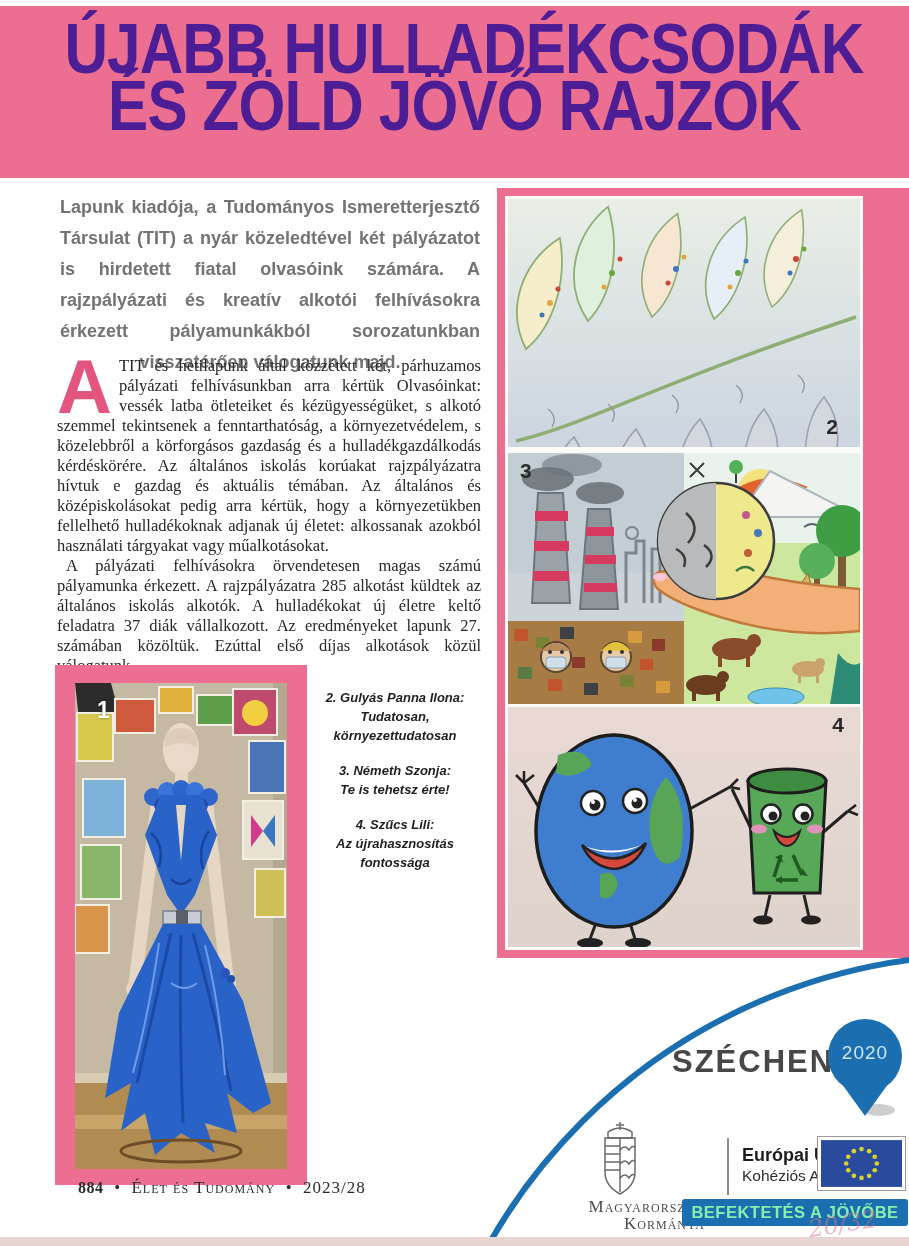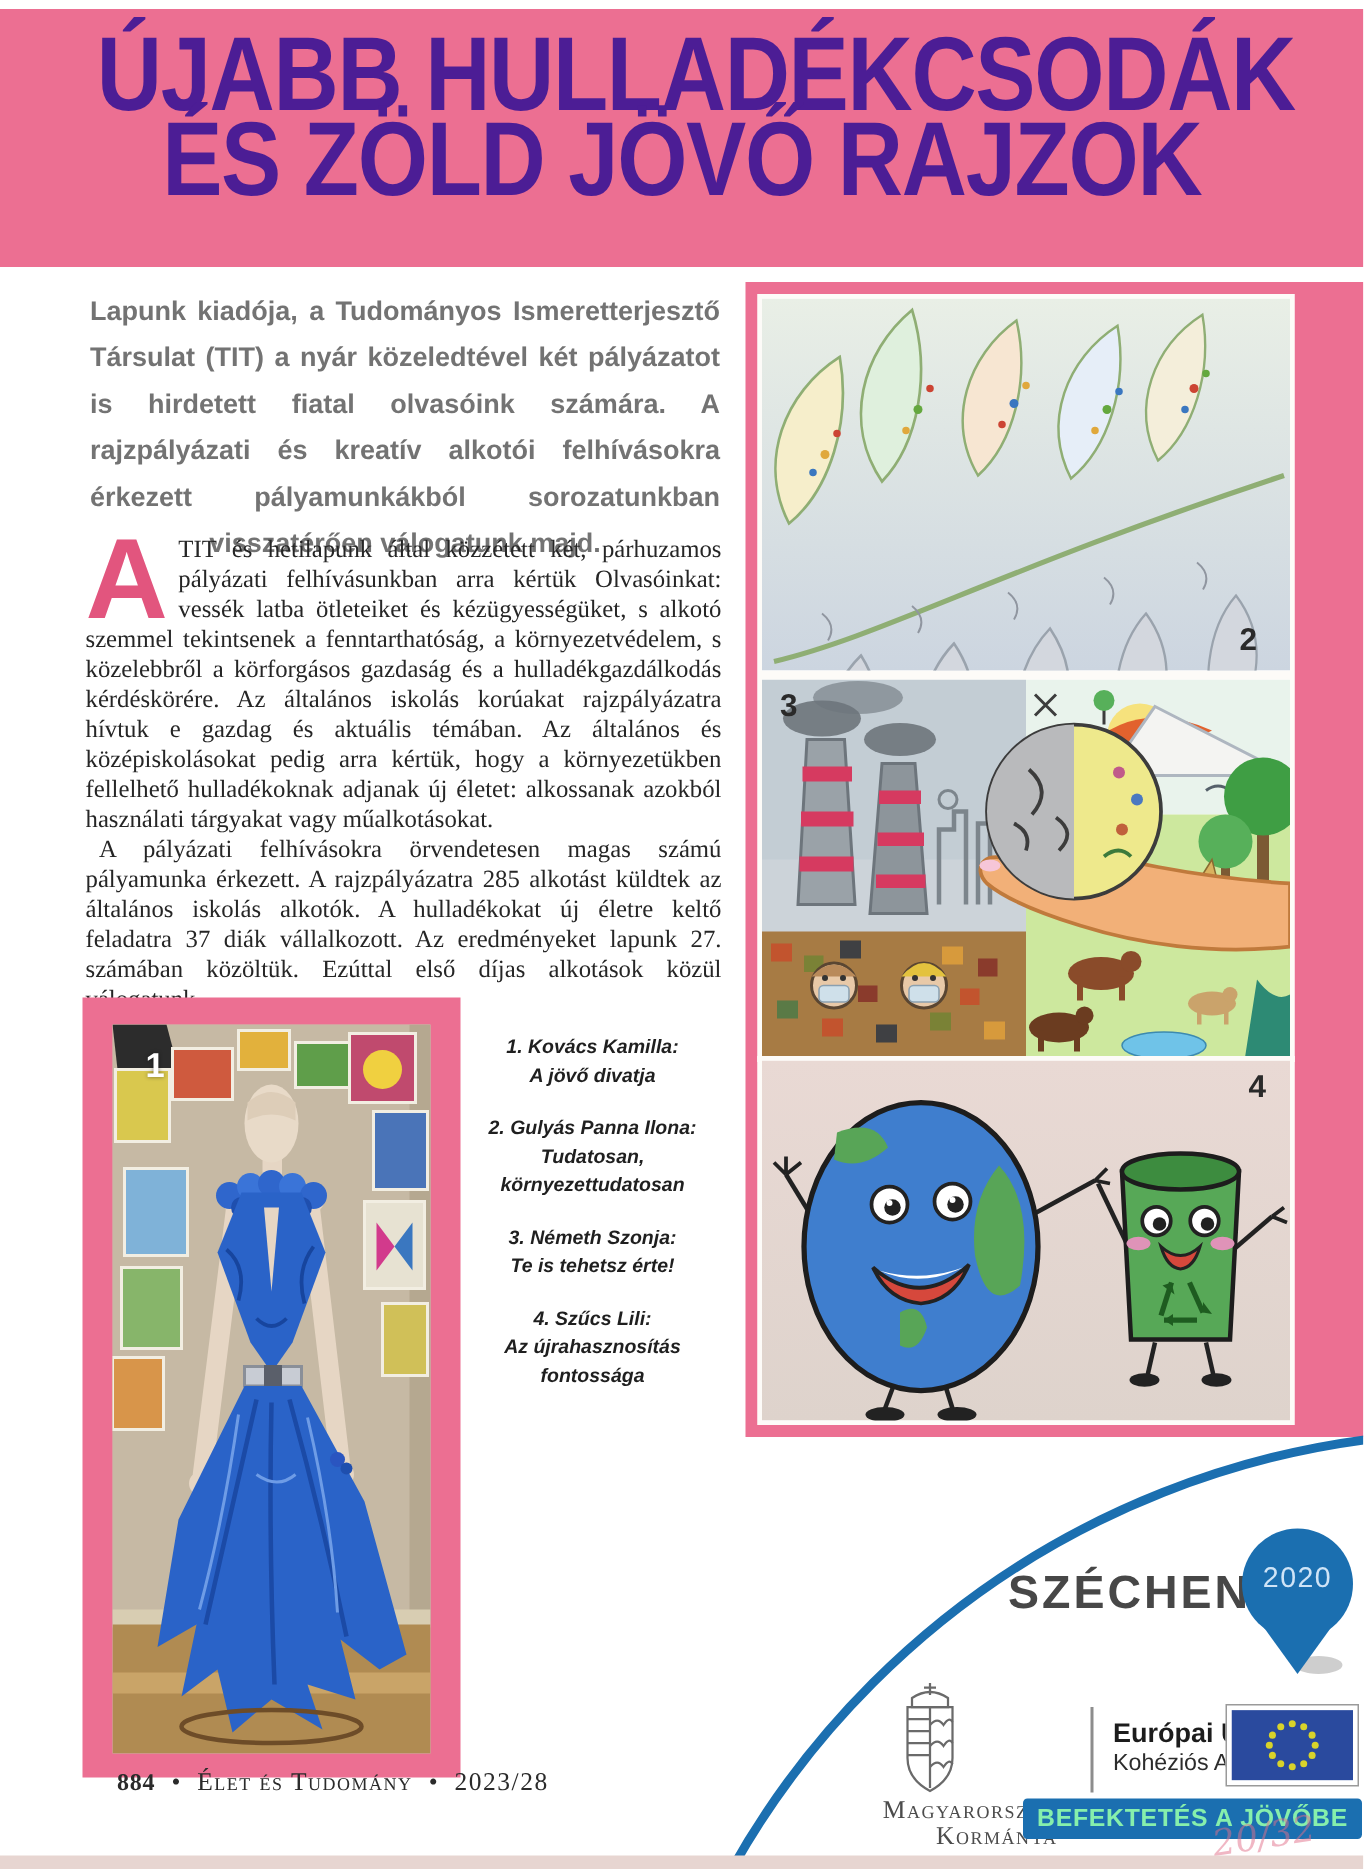--- a/index.html
+++ b/index.html
@@ -166,24 +166,20 @@
           <circle cx="150" cy="290" r="5" fill="#2a55c0"></circle>
             <circle cx="156" cy="296" r="4" fill="#1f4fae"></circle>
         </g>
         <ellipse cx="106" cy="468" rx="60" ry="11" fill="none" stroke="#6d4c28" stroke-width="3"></ellipse>
       </svg>
       <span class="fig-num fn1">1</span>
     </div>
   </figure>
 
   <div class="captions">
-    <div class="cap">
-      <div>1. Kovács Kamilla:</div>
-      <div>A jövő divatja</div>
-    </div>
     <div class="cap">
       <div>2. Gulyás Panna Ilona:</div>
       <div>Tudatosan, környezettudatosan</div>
     </div>
     <div class="cap">
       <div>3. Németh Szonja:</div>
       <div>Te is tehetsz érte!</div>
     </div>
     <div class="cap">
       <div>4. Szűcs Lili:</div>

